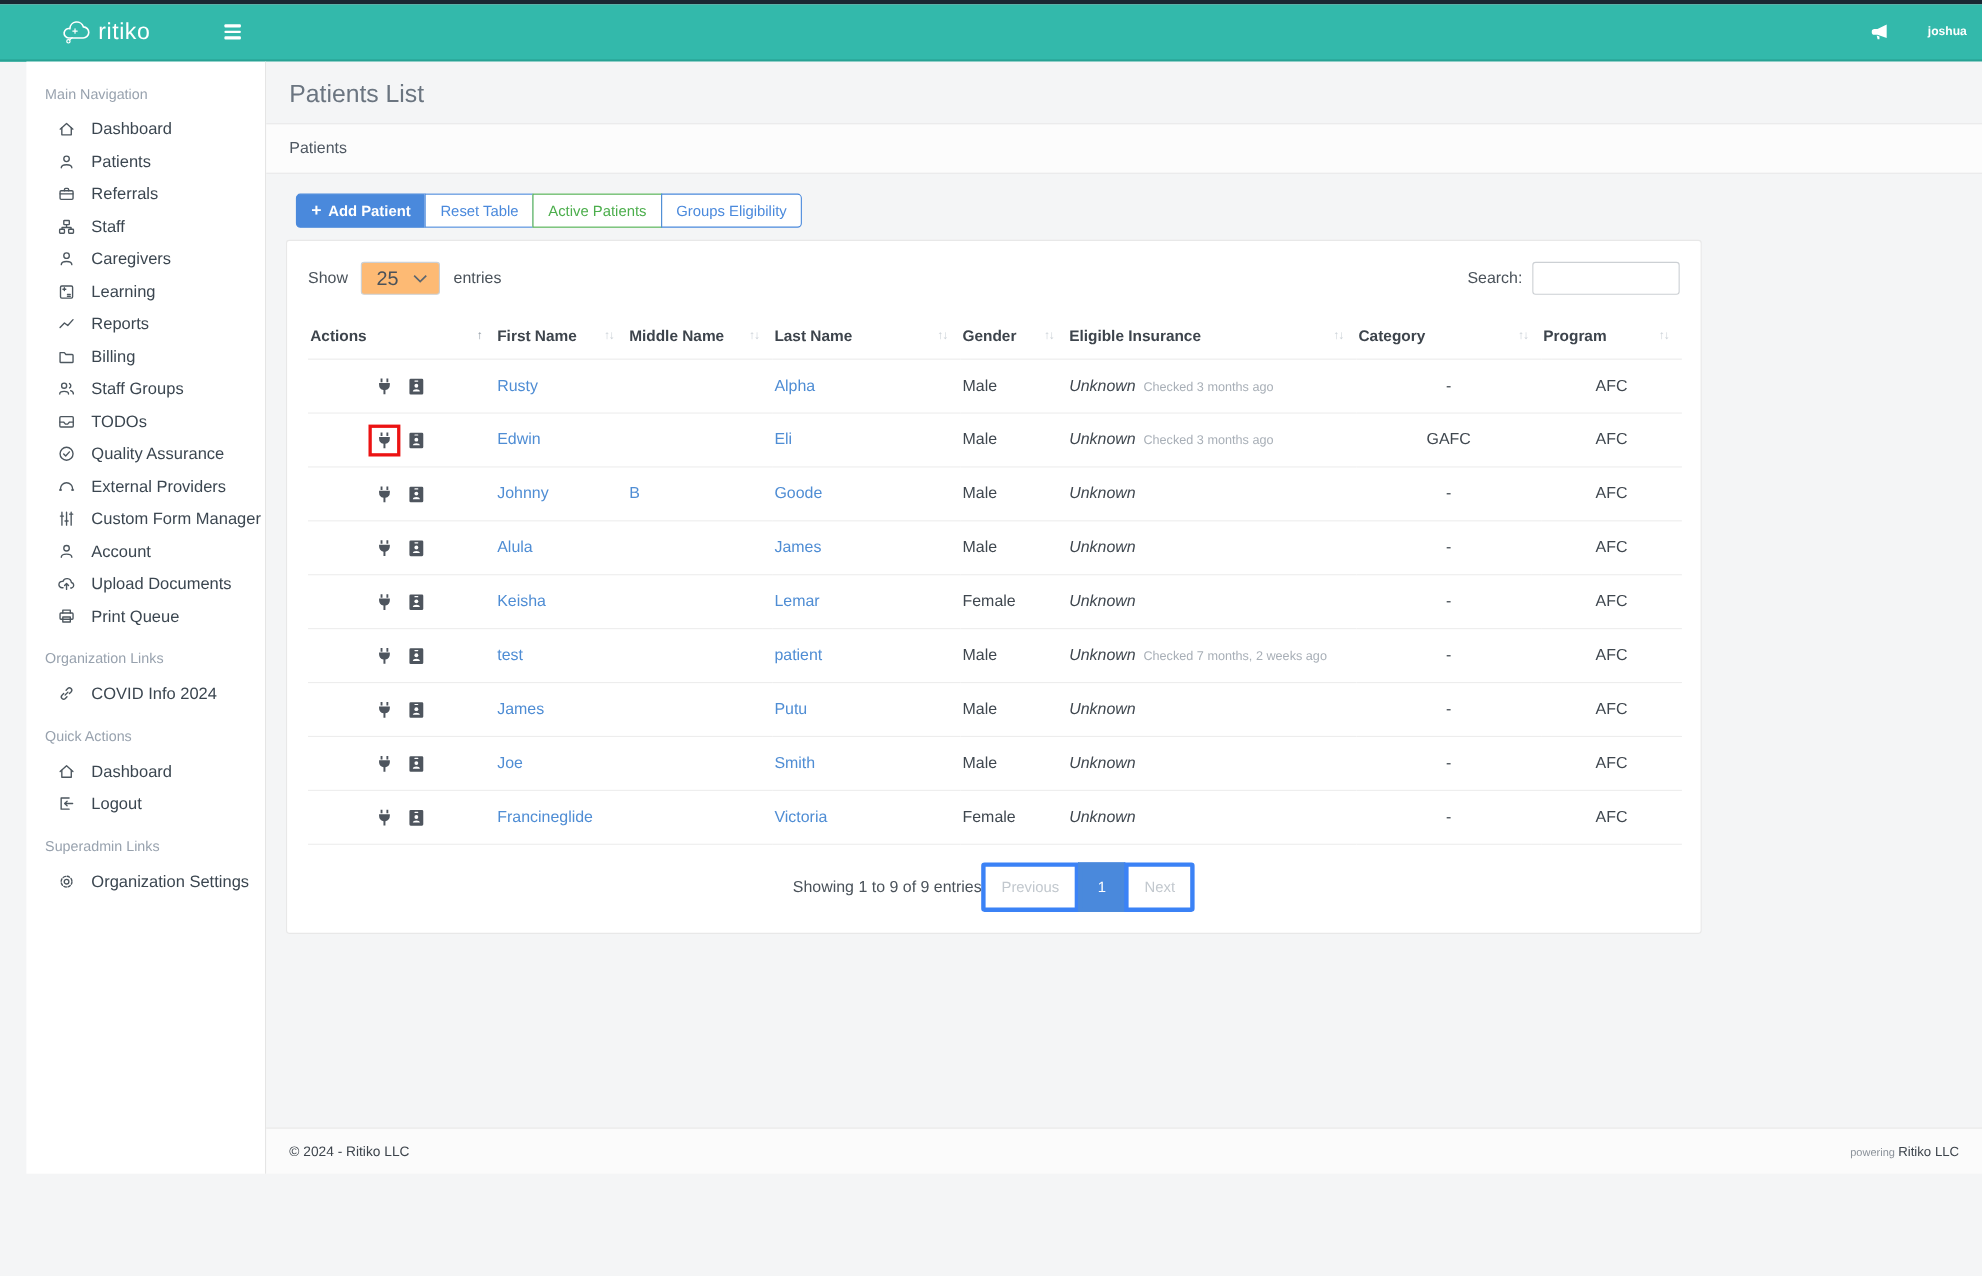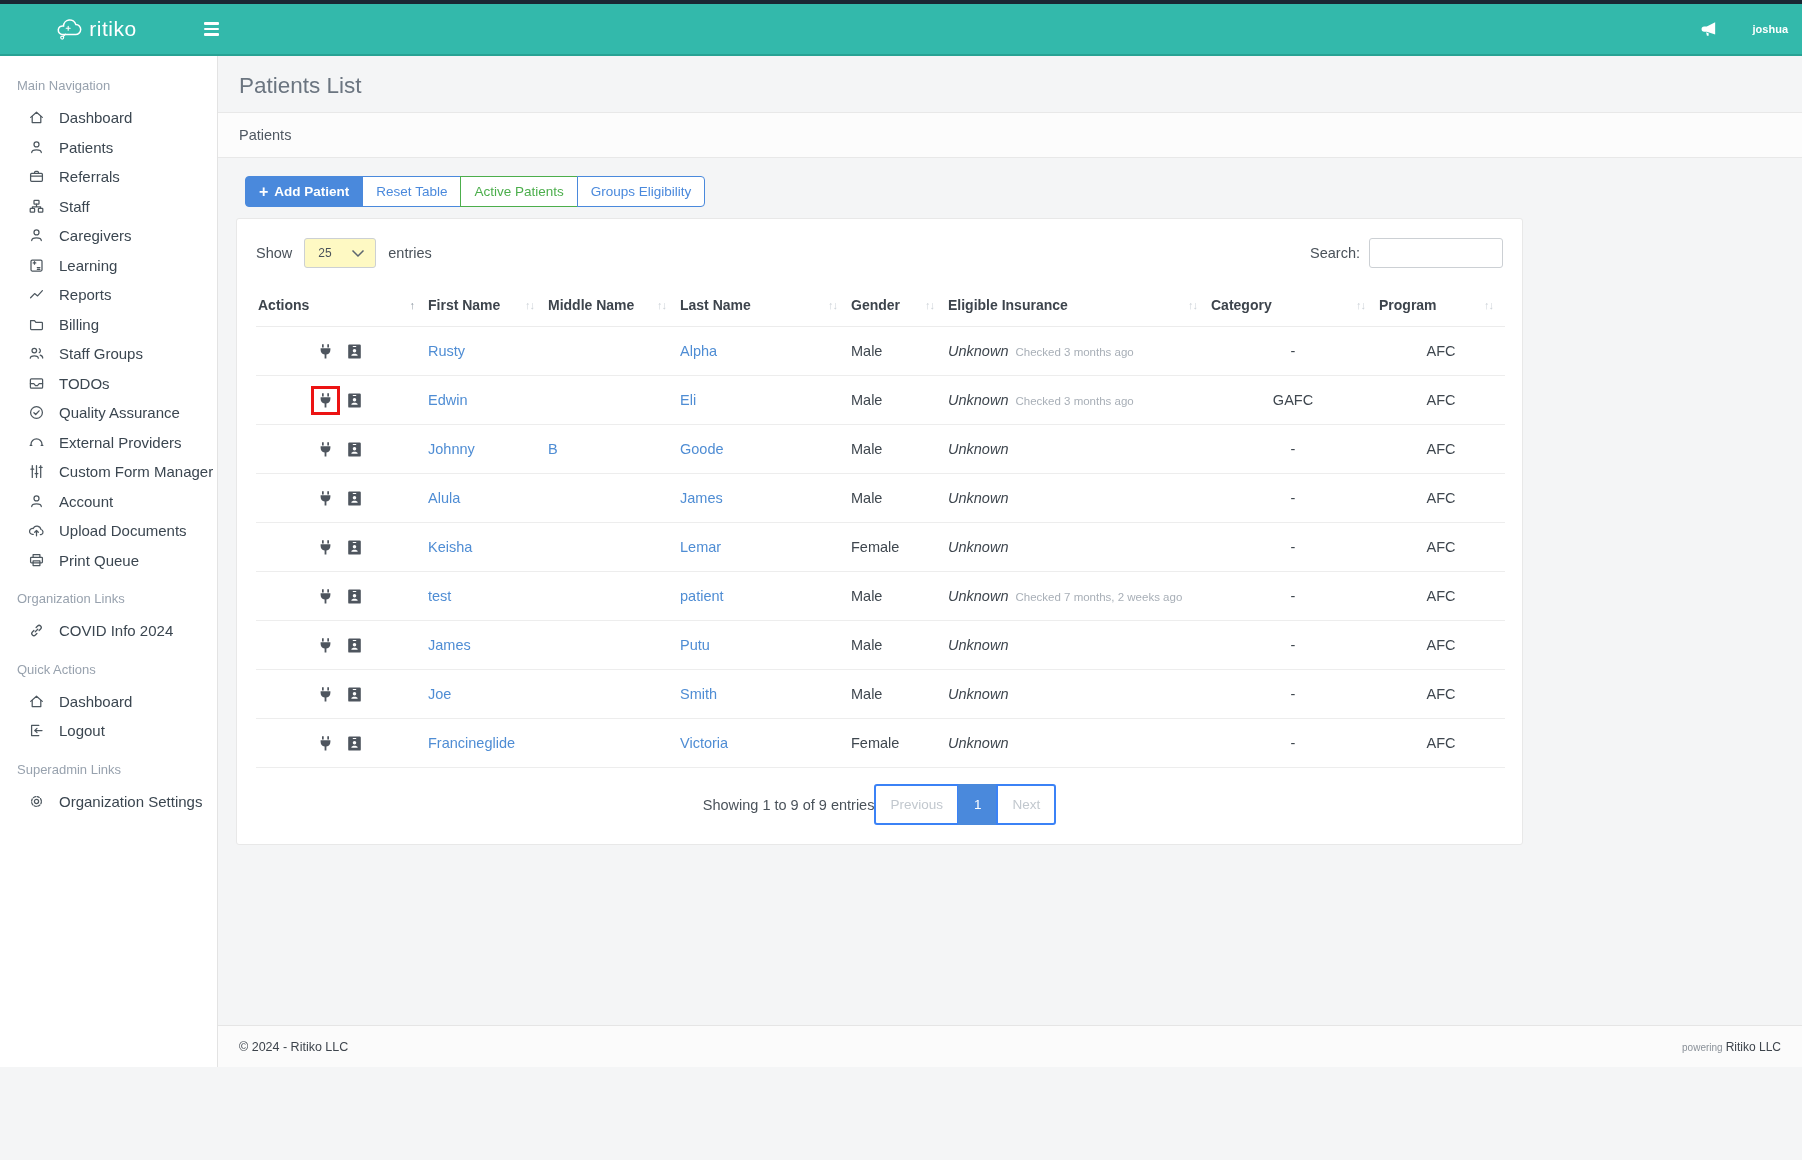--- a/index.html
+++ b/index.html
@@ -11,21 +11,21 @@
   .navbar { height:52px; background:#33b9ab; border-bottom:2px solid #28a294; display:flex; align-items:center; }
   .brand { width:190px; display:flex; align-items:center; justify-content:center; gap:6px; color:#fff; cursor:pointer; }
   .brand-text { font-size:21px; font-weight:300; letter-spacing:.5px; }
   .nav-toggle { background:none; border:none; width:42px; height:52px; display:flex; flex-direction:column; align-items:center; justify-content:center; gap:3px; cursor:pointer; }
   .nav-toggle i { display:block; width:15px; height:2.5px; background:#fff; border-radius:1px; }
   .nav-right { margin-left:auto; display:flex; align-items:center; gap:34px; padding-right:14px; }
   .megaphone { width:20px; height:20px; color:#fff; cursor:pointer; display:flex; align-items:center; }
   .nav-user { color:#fff; font-size:11px; font-weight:bold; cursor:pointer; }
 
   
-  .layout { display:flex; height:1011px; }
+  .layout { display:flex; height:1011px;padding-left:24px; }
   .sidebar { width:218px; background:#fff; border-right:1px solid #e3e3e3; padding-top:22px; flex-shrink:0; }
   .nav-section-header { color:#98a2ae; font-size:13px; padding-left:17px; margin:16px 0 10px; }
   .sidebar .nav-section-header:first-child { margin-top:0; }
   .nav-item { height:29.5px; display:flex; align-items:center; padding-left:28px; gap:14px; color:#3b4650; font-size:15px; cursor:pointer; text-decoration:none; }
   .nav-item .icon { width:17px; height:17px; color:#4d575f; display:flex; }
 
   .main { flex:1; display:flex; flex-direction:column; background:#f4f5f6; }
   .page-header { padding:17px 21px 13px; }
   .page-header h1 { font-size:22.5px; font-weight:400; color:#6b7580; }
   .breadcrumb-bar { height:46px; background:#fcfcfc; border-top:1px solid #e8e8e8; border-bottom:1px solid #e8e8e8; display:flex; align-items:center; padding-left:21px; font-size:14.5px; color:#4f5862; }
@@ -37,21 +37,21 @@
   .btn:first-child { margin-left:0; border-radius:4px 0 0 4px; }
   .btn:last-child { border-radius:0 4px 4px 0; }
   .btn.primary { background:#4a89dc; color:#fff; border-color:#4a89dc; font-weight:bold; }
   .btn.outline-green { color:#4cae4c; border-color:#4cae4c; }
   .btn .plus { font-size:16px; font-weight:bold; line-height:1; }
 
   
   .card { width:1287px; background:#fff; border:1px solid #e8e8e8; border-radius:3px; padding:19px; }
   .controls { display:flex; justify-content:space-between; align-items:center; margin-bottom:18px; font-size:14.5px; color:#4a525a; }
   .length { display:flex; align-items:center; gap:12px; }
-  .select-box { width:72px; height:30px; border:1px solid #ccd0d4; border-radius:3px; display:flex; align-items:center; padding:0 10px 0 13px; cursor:pointer; background:#fef9c3; color:#4a525a; font-size:12px; }
+  .select-box { width:72px; height:30px; border:1px solid #ccd0d4; border-radius:3px; display:flex; align-items:center; padding:0 10px 0 13px; cursor:pointer; background:#fdba74; color:#4a525a; font-size:18px; }
   .select-box .caret { margin-left:auto; display:flex; }
   .search-wrap { display:flex; align-items:center; gap:9px; }
   .search-input { width:134px; height:30px; border:1px solid #ccd0d4; border-radius:3px; padding:0 8px; font-family:inherit; font-size:14px; }
 
   table { width:100%; border-collapse:collapse; table-layout:fixed; }
   col.c1{width:170px} col.c2{width:120px} col.c3{width:132px} col.c4{width:171px}
   col.c5{width:97px} col.c6{width:263px} col.c7{width:168px} col.c8{width:128px}
   th { text-align:left; font-size:14px; font-weight:bold; color:#3d444c; padding:11px 14px 13px 2px; border-bottom:1px solid #ececec; position:relative; cursor:pointer; }
   .sort { position:absolute; right:12px; top:13px; font-size:11px; letter-spacing:-1px; }
   .sort.asc { color:#8f99a3; }
@@ -62,21 +62,21 @@
   td.center { text-align:center; }
   .actions-flex { display:flex; align-items:center; gap:10px; padding-left:58px; }
   .action-icon { width:19px; height:19px; color:#4e555e; cursor:pointer; display:flex; align-items:center; justify-content:center; }
   .action-icon.hl { outline:3px solid #ec1313; outline-offset:2px; }
   .ins-unknown { font-style:italic; }
   .ins-note { font-size:11.5px; color:#a8afb7; margin-left:7px; font-style:normal; }
 
   .table-footer { display:flex; justify-content:center; align-items:center; margin-top:16px; }
   .summary { font-size:14.5px; color:#4a525a; }
   .pagination { display:flex; }
-  .page-btn { padding:11px 14px; font-size:13.5px; background:#fff; border:2px solid #3b82f6; color:#c2c8ce; cursor:pointer; margin-left:-1px; }
+  .page-btn { padding:11px 14px; font-size:13.5px; background:#fff; border:4px solid #3b82f6; color:#c2c8ce; cursor:pointer; margin-left:-1px; }
   .page-btn:first-child { border-radius:3px 0 0 3px; margin-left:0; }
   .page-btn:last-child { border-radius:0 3px 3px 0; }
   .page-btn.current { background:#4a89dc; border-color:#4a89dc; color:#fff; }
 
   
   .main-footer { height:42px; background:#fbfbfb; border-top:1px solid #e5e5e5; display:flex; align-items:center; justify-content:space-between; padding:0 21px; font-size:12.5px; color:#3d444c; }
   .powering .p1 { font-size:10px; color:#8a9199; margin-right:3px; }
   .powering .p2 { font-size:12px; font-weight:normal; color:#3d444c; }
 </style>
 </head>

